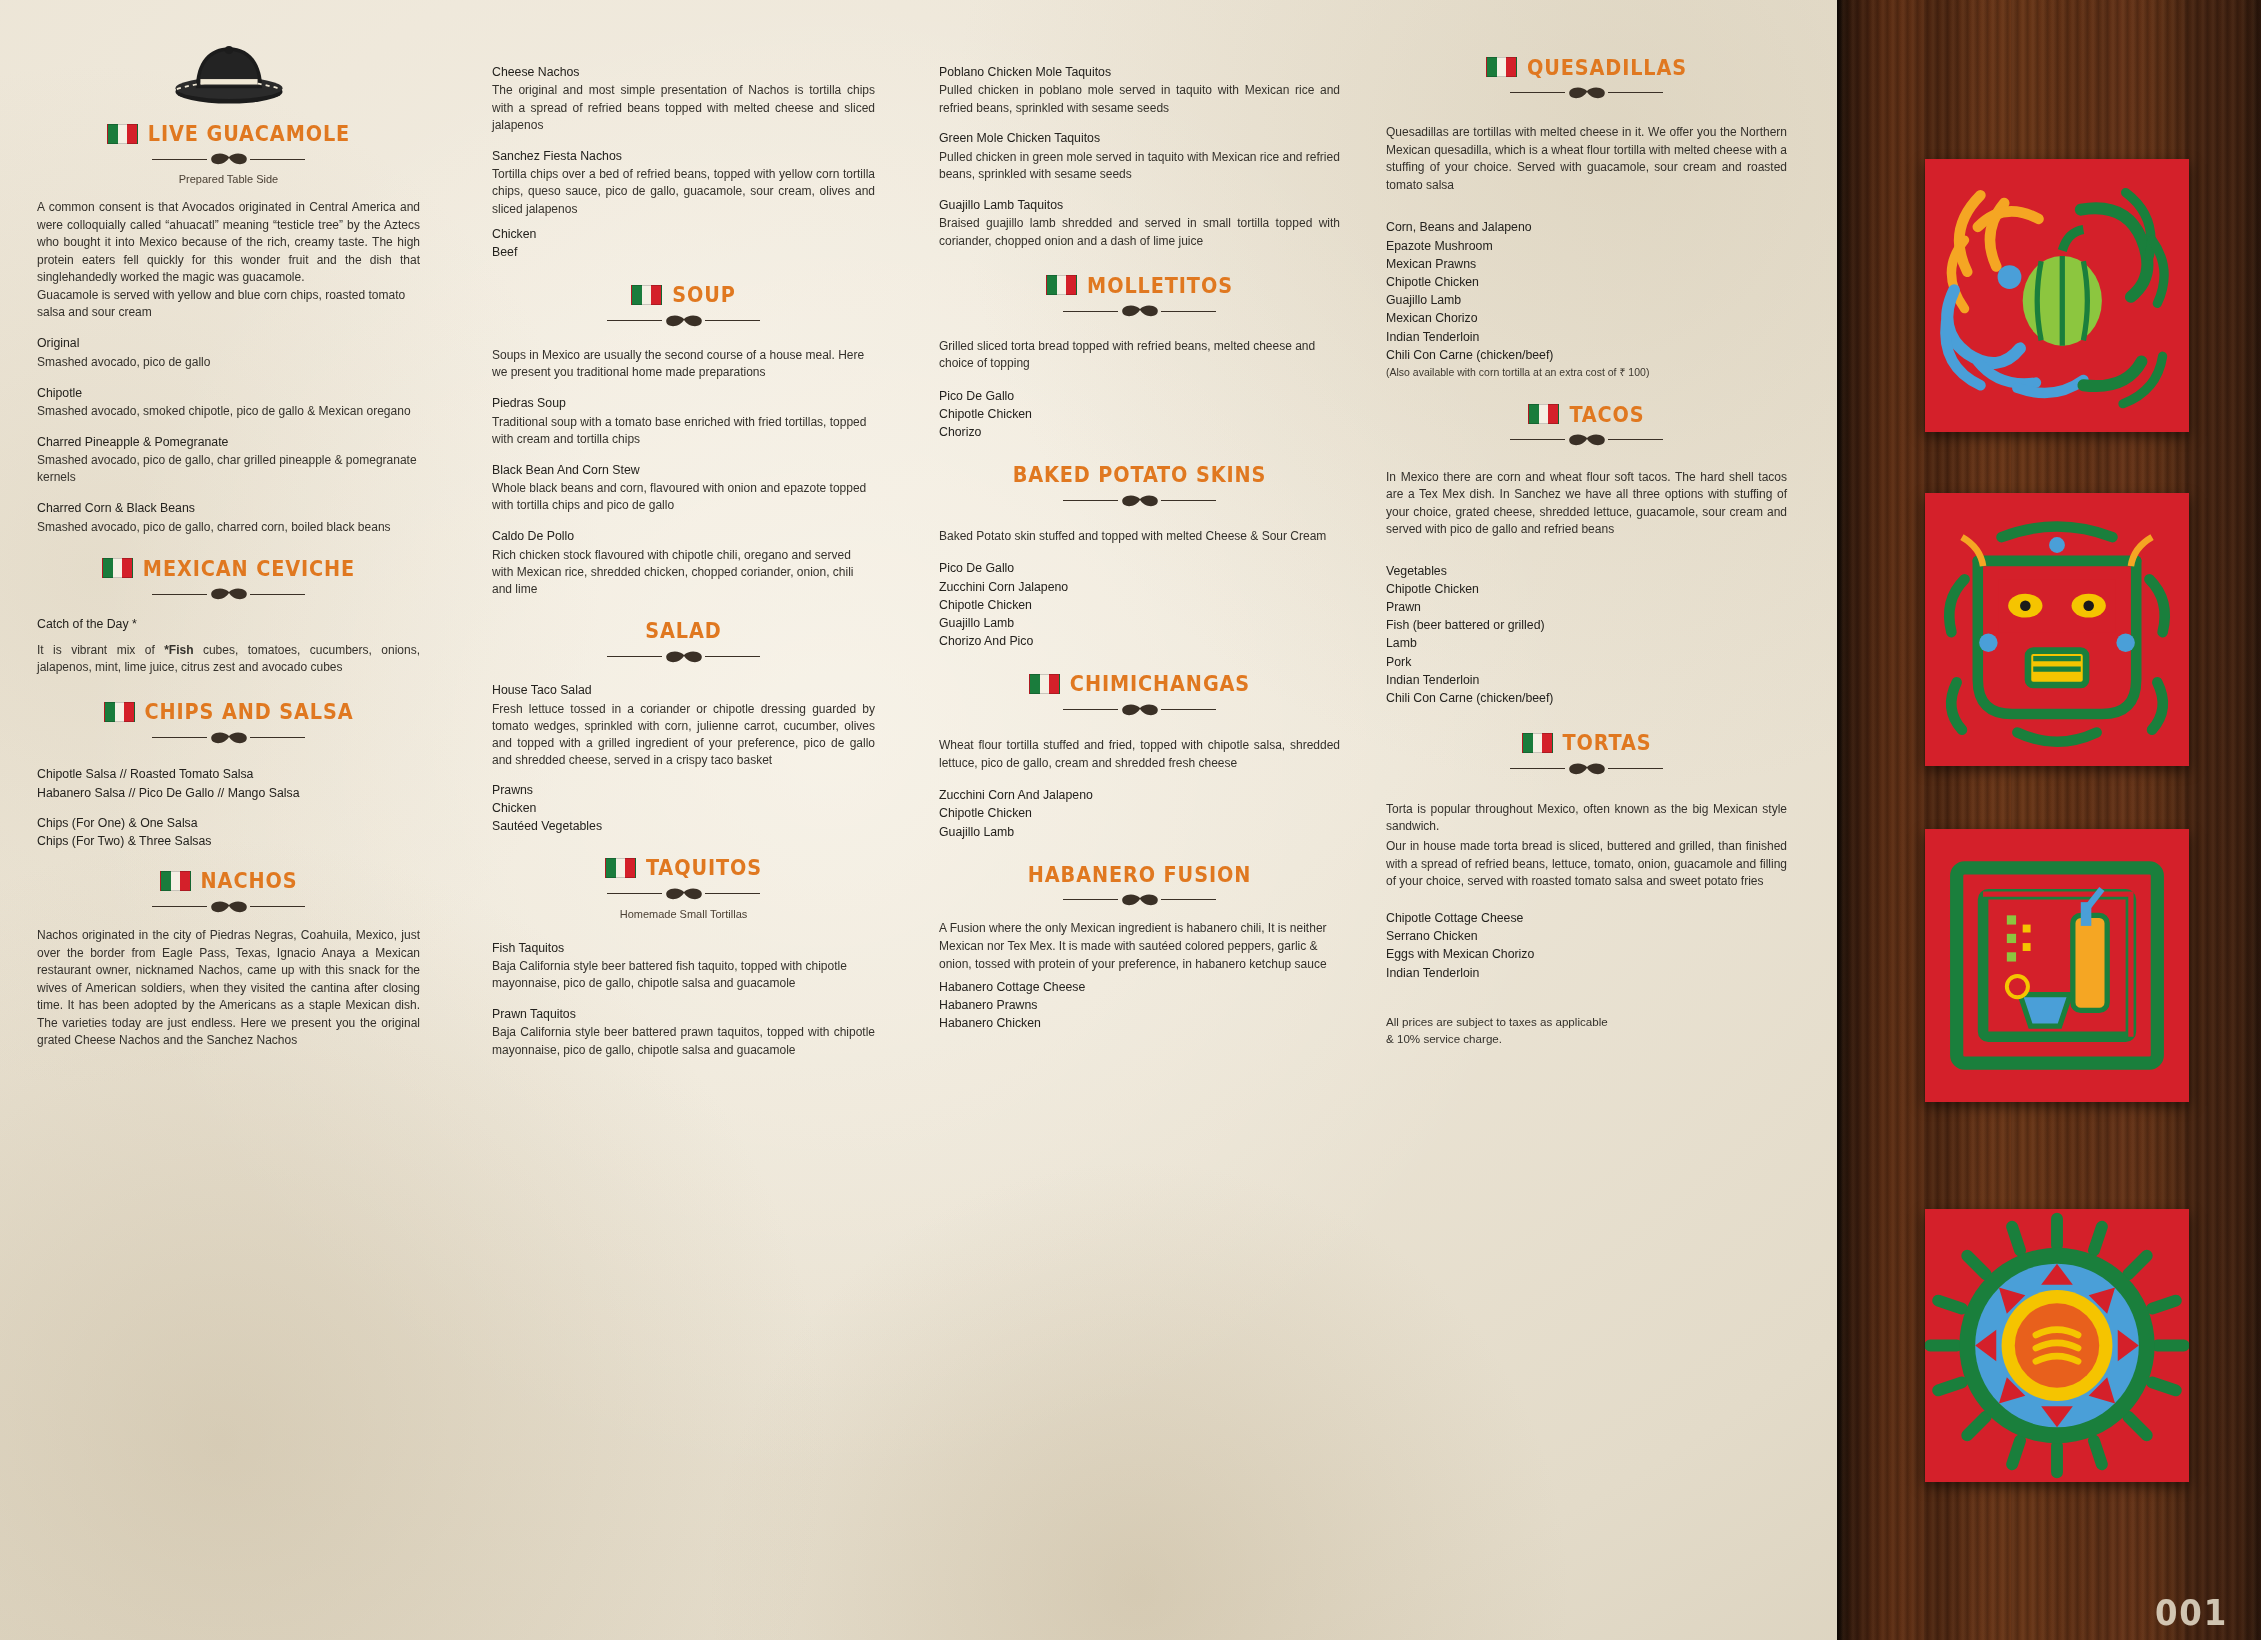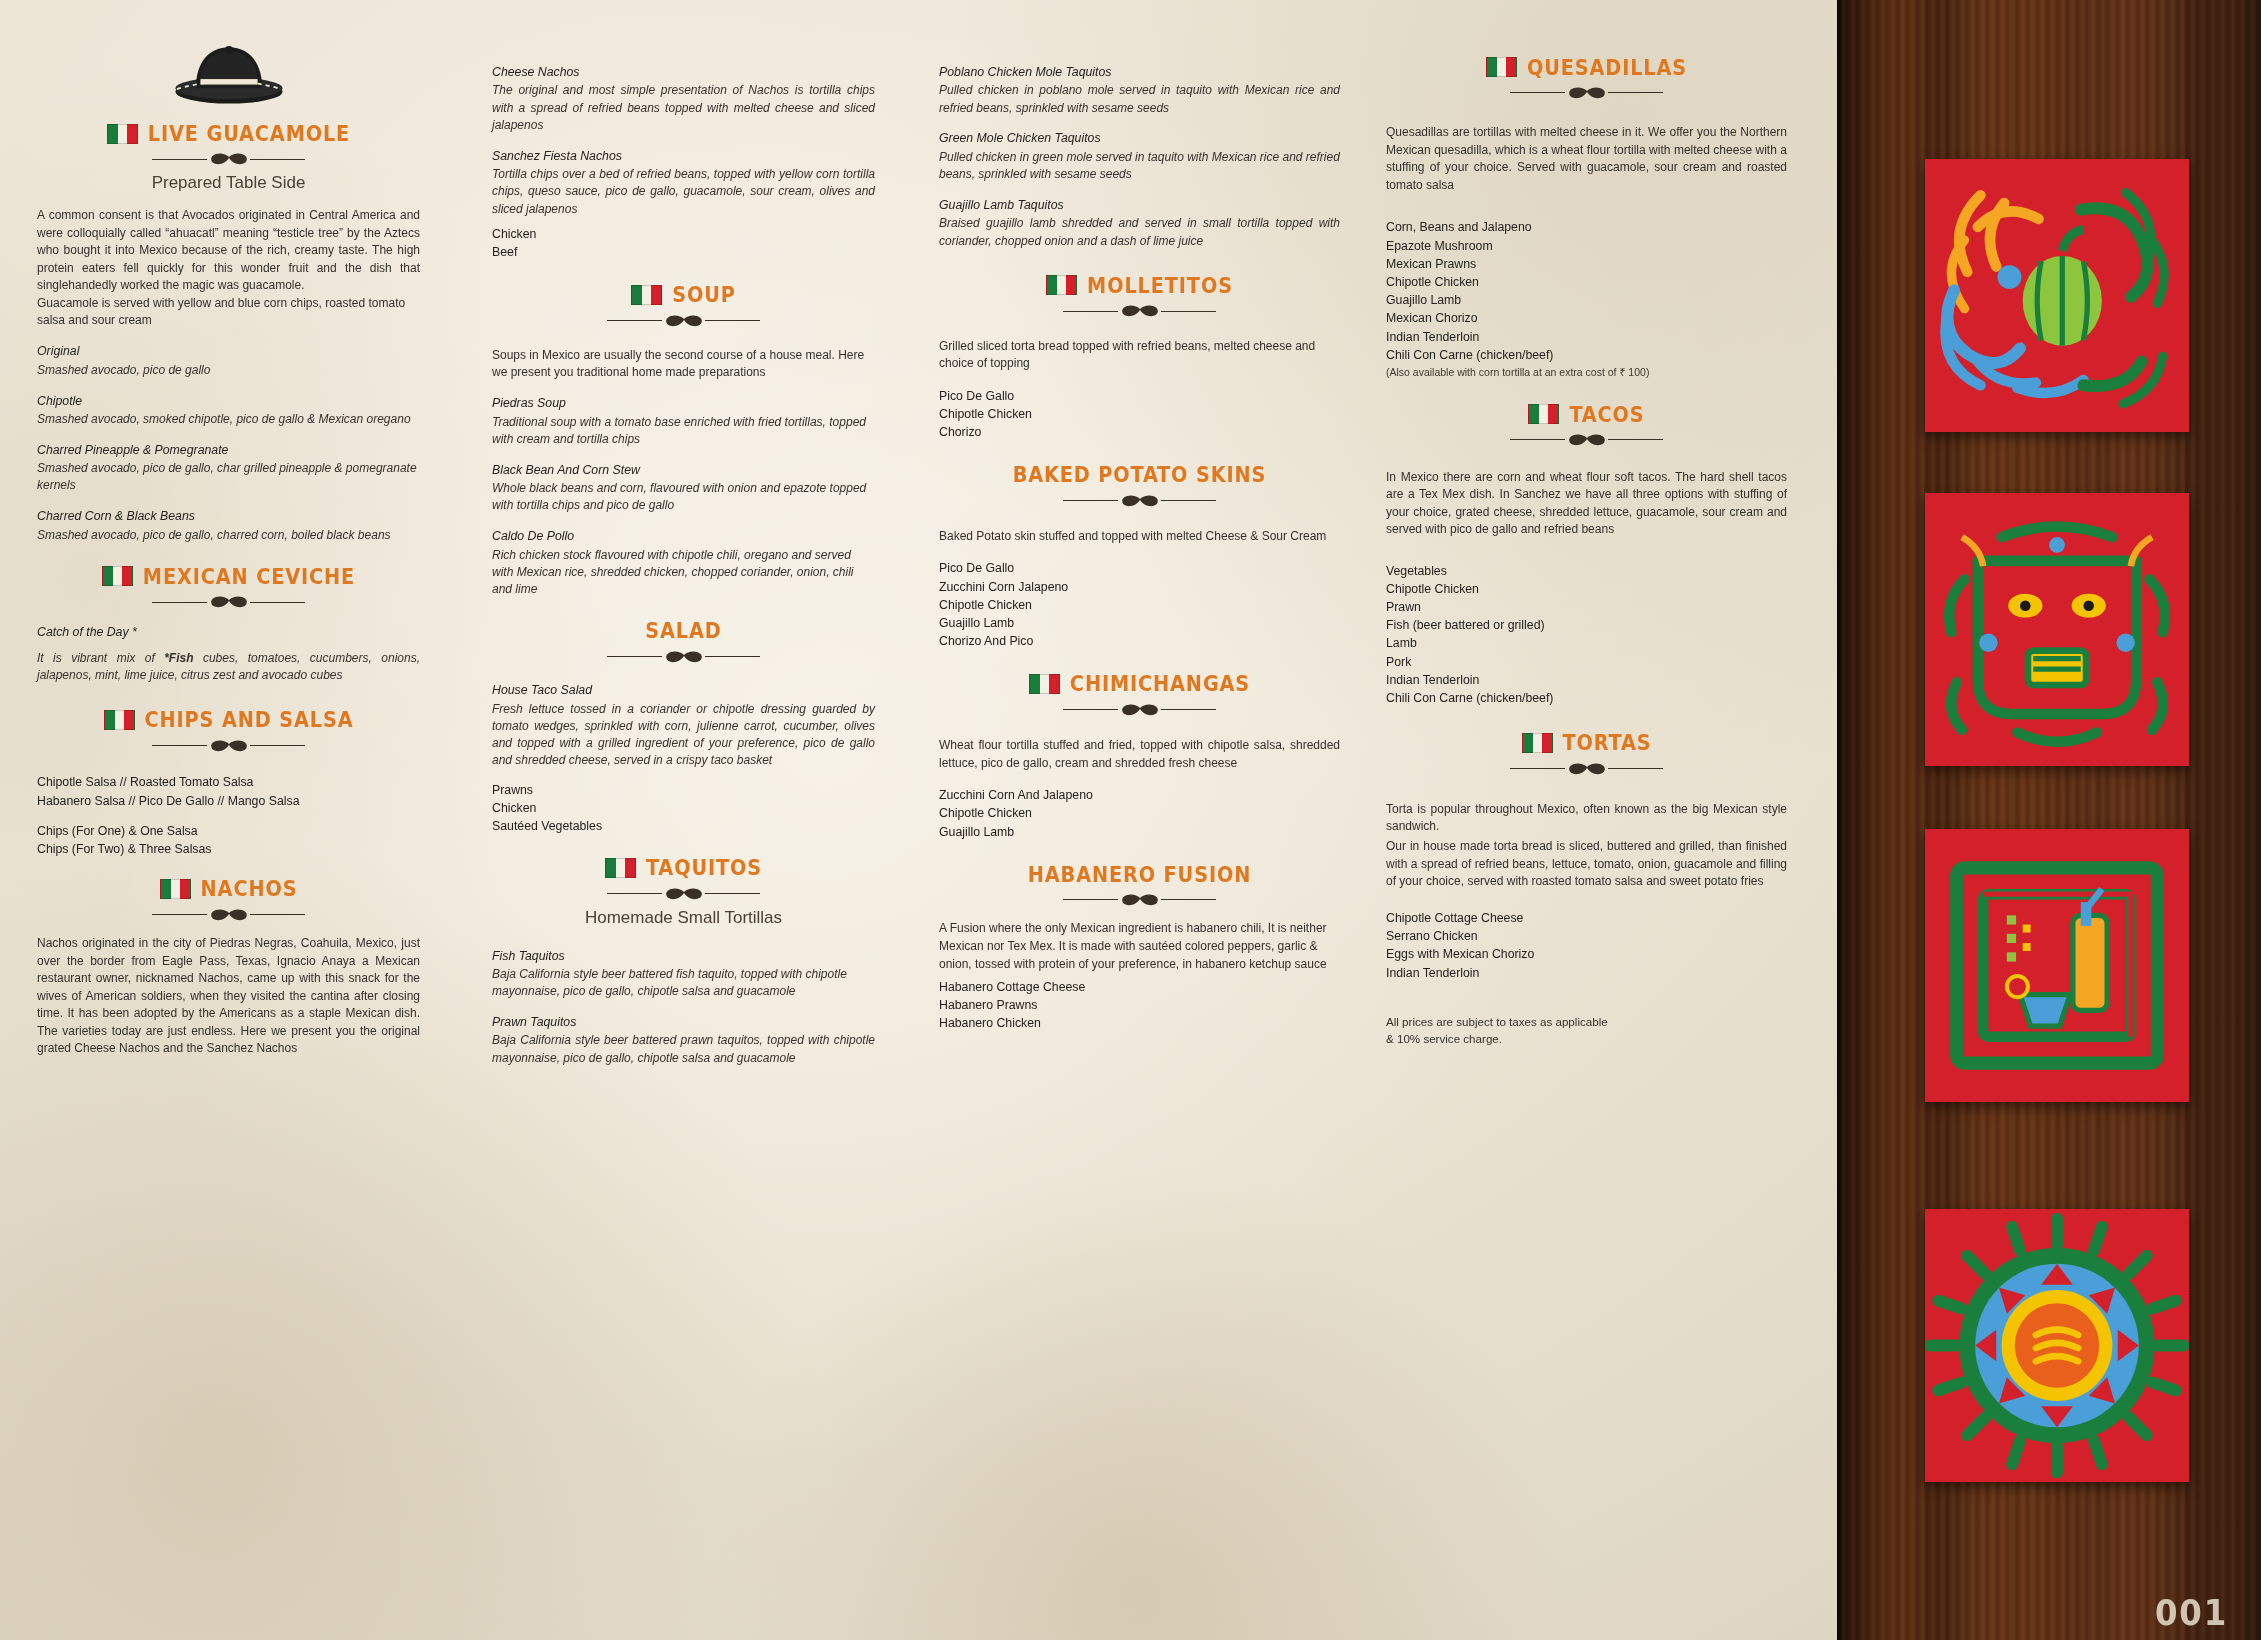--- a/index.html
+++ b/index.html
@@ -95,35 +95,35 @@
     text-transform: uppercase;
   }
   .sec-title.plain { color: #e07820; }
   .mustache-wrap { margin-top: 6.4px; display: flex; align-items: center; justify-content: center; }
   .mline { height: 0.9px; width: 55px; background: #3a3026; }
   .mline.left { margin-right: 2.7px; }
   .mline.right { margin-left: 2.7px; }
   .mus { width: 38px; height: 13.7px; }
   .sub-note {
     text-align: center;
-    font-size: 17px;
+    font-size: 11px;
     color: #4b4034;
     margin-top: 7.3px;
   }
 
   
   .intro {
     font-size: 12px;
     line-height: 1.46;
     color: #33302b;
     text-align: justify;
     margin-top: 13.7px;
   }
   .intro.left { text-align: left; }
-  .item { margin-top: 13.7px; font-style: italic; }
+  .item { margin-top: 13.7px; }
   .item-name {
     font-size: 12.3px;
     color: #24221e;
     line-height: 1.34;
   }
   .item-desc {
     font-size: 12px;
     line-height: 1.44;
     color: #35322c;
     margin-top: 1.8px;

